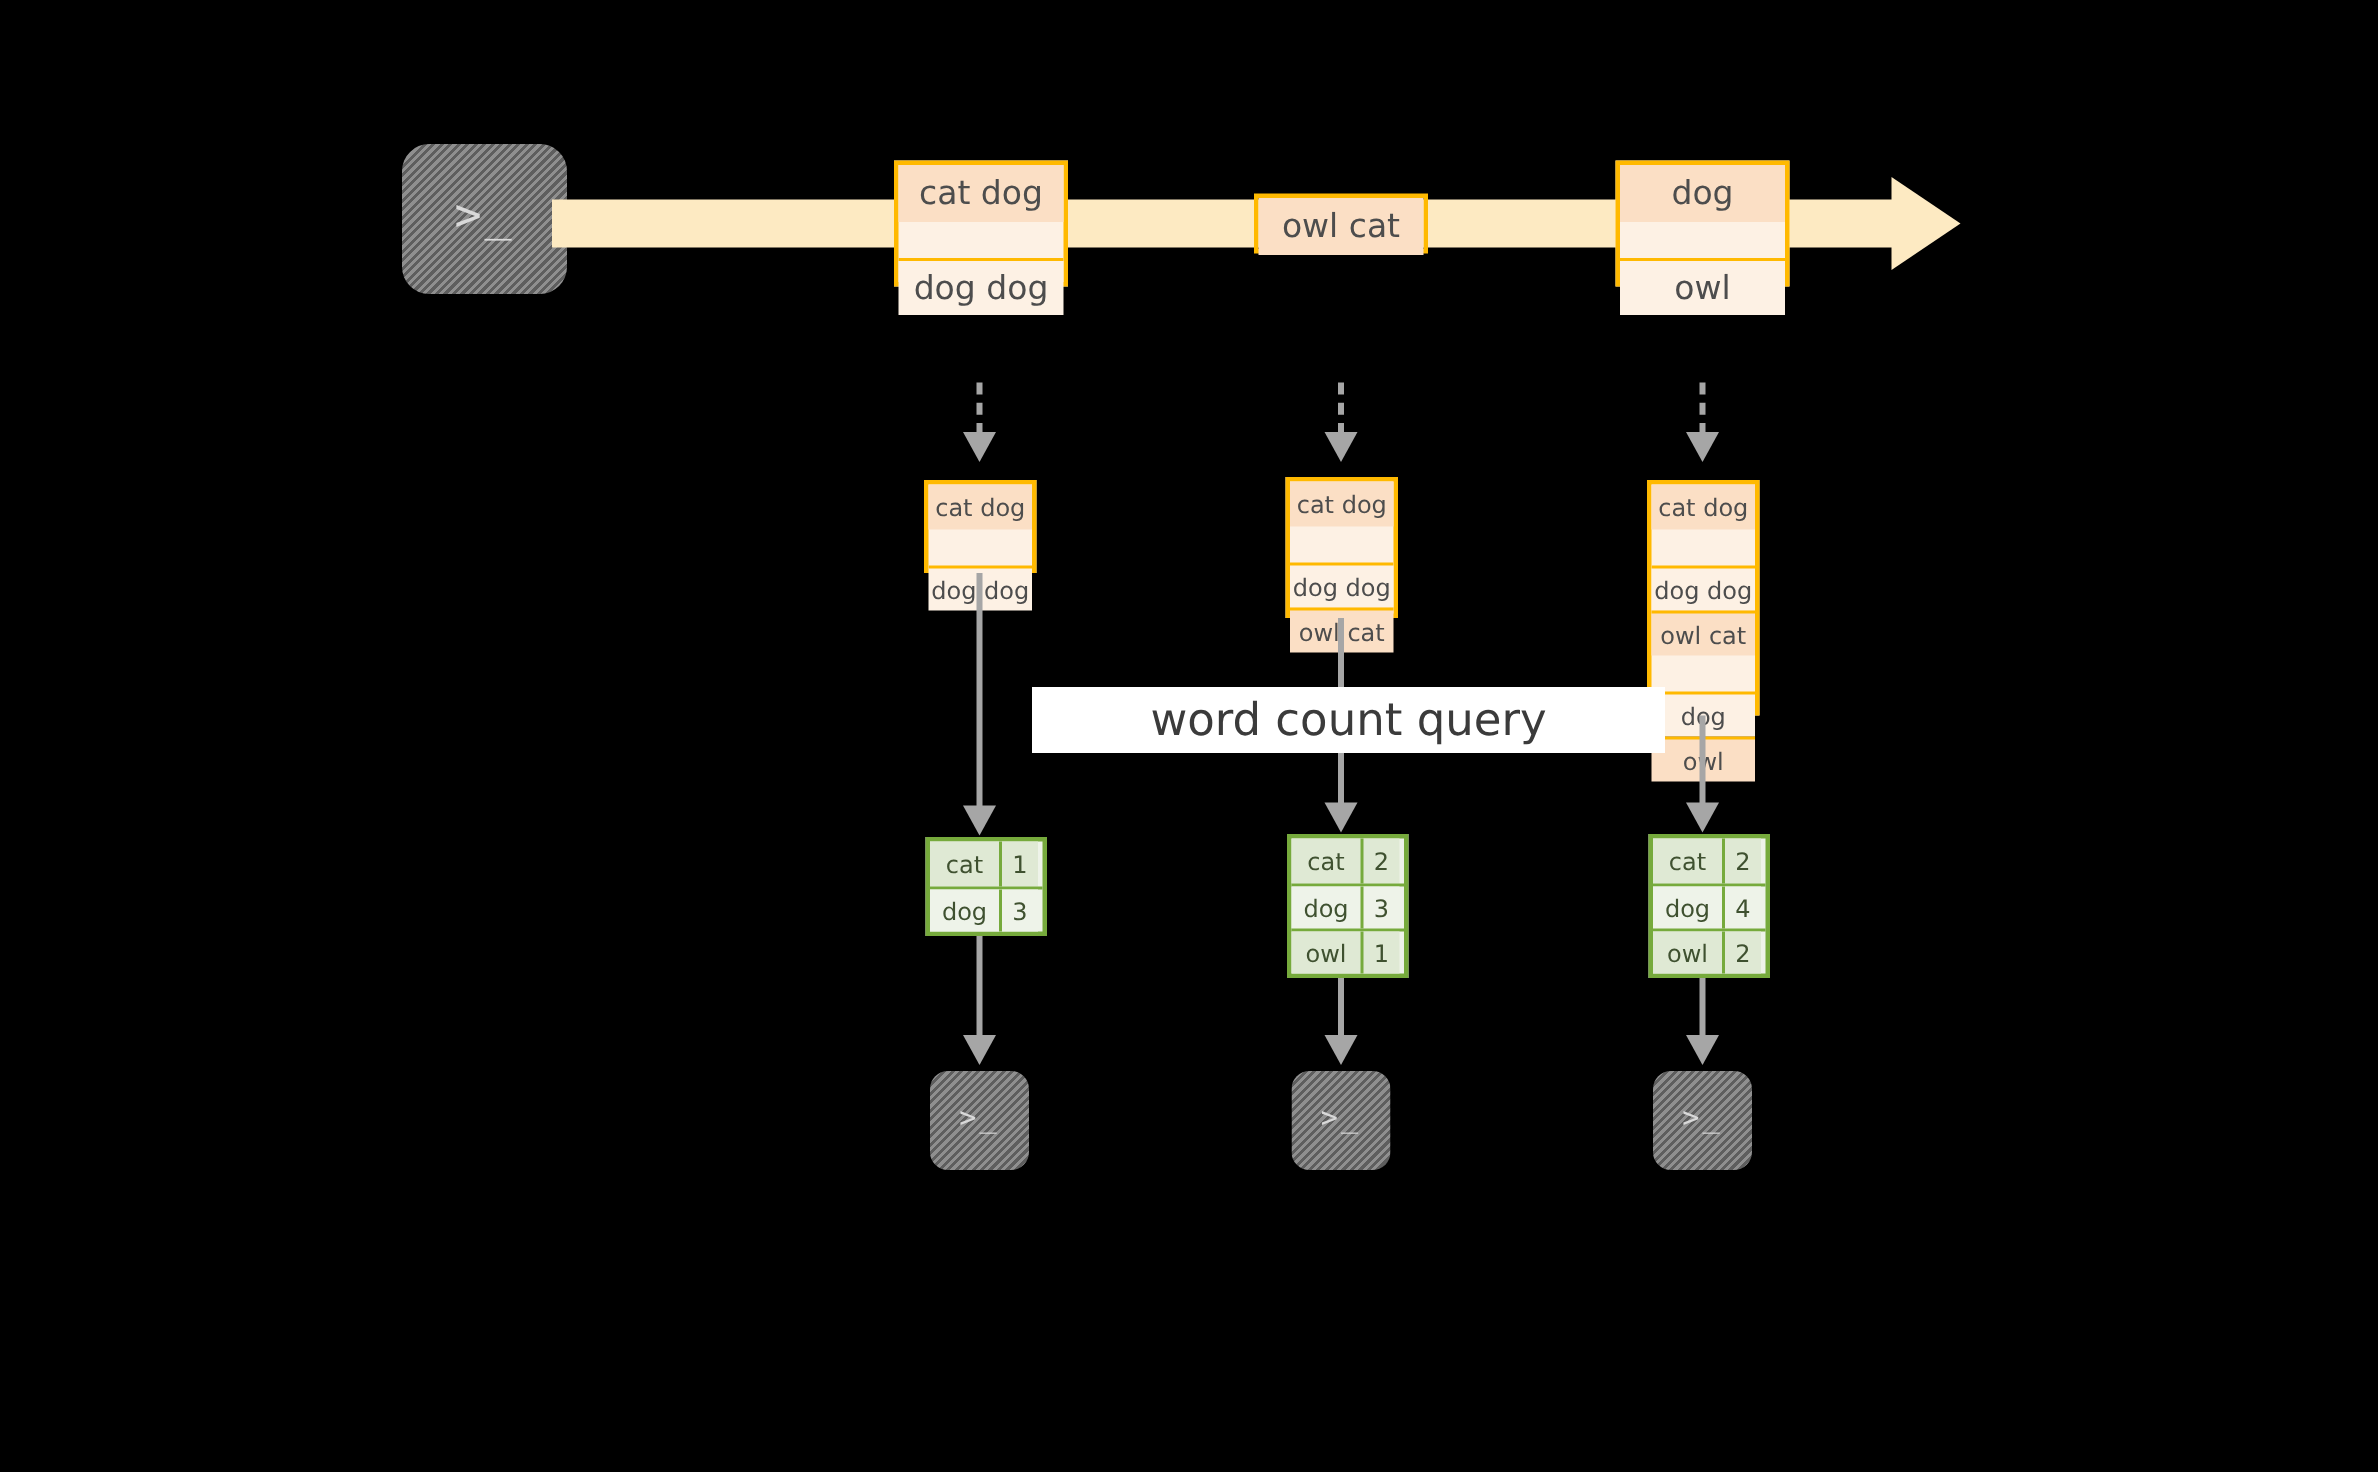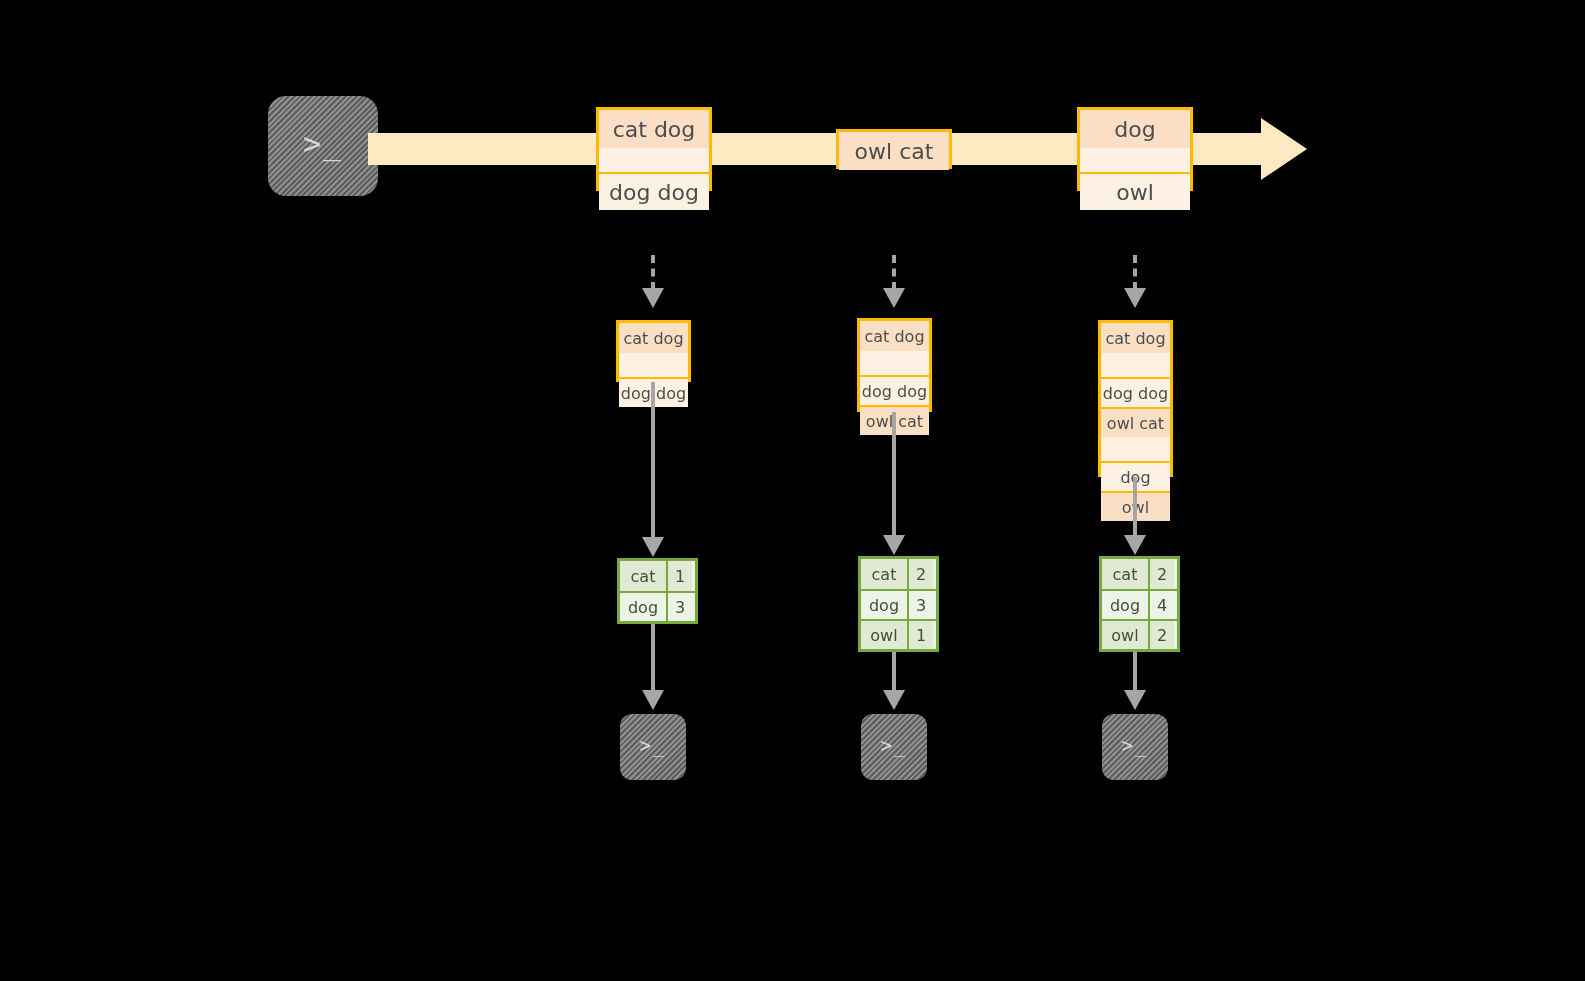--- a/index.html
+++ b/index.html
@@ -150,20 +150,23 @@
 
   <div class="conn" style="left:651px;top:382px;height:158px;"></div>
   <div class="connhead" style="left:642px;top:537px;"></div>
 
   <div class="conn" style="left:892px;top:412px;height:126px;"></div>
   <div class="connhead" style="left:883px;top:535px;"></div>
 
   <div class="conn" style="left:1133px;top:477px;height:61px;"></div>
   <div class="connhead" style="left:1124px;top:535px;"></div>
 
+  <div class="querybar" style="left:688px;top:458px;width:422px;height:44px;font-size:30px;">
+    <span>word count query</span>
+  </div>
 
   <div class="res" style="left:617px;top:558px;width:81px;height:66px;">
     <div class="row shade">
       <div class="k">cat</div>
       <div class="v">1</div>
     </div>
     <div class="row plain sep">
       <div class="k">dog</div>
       <div class="v">3</div>
     </div>

